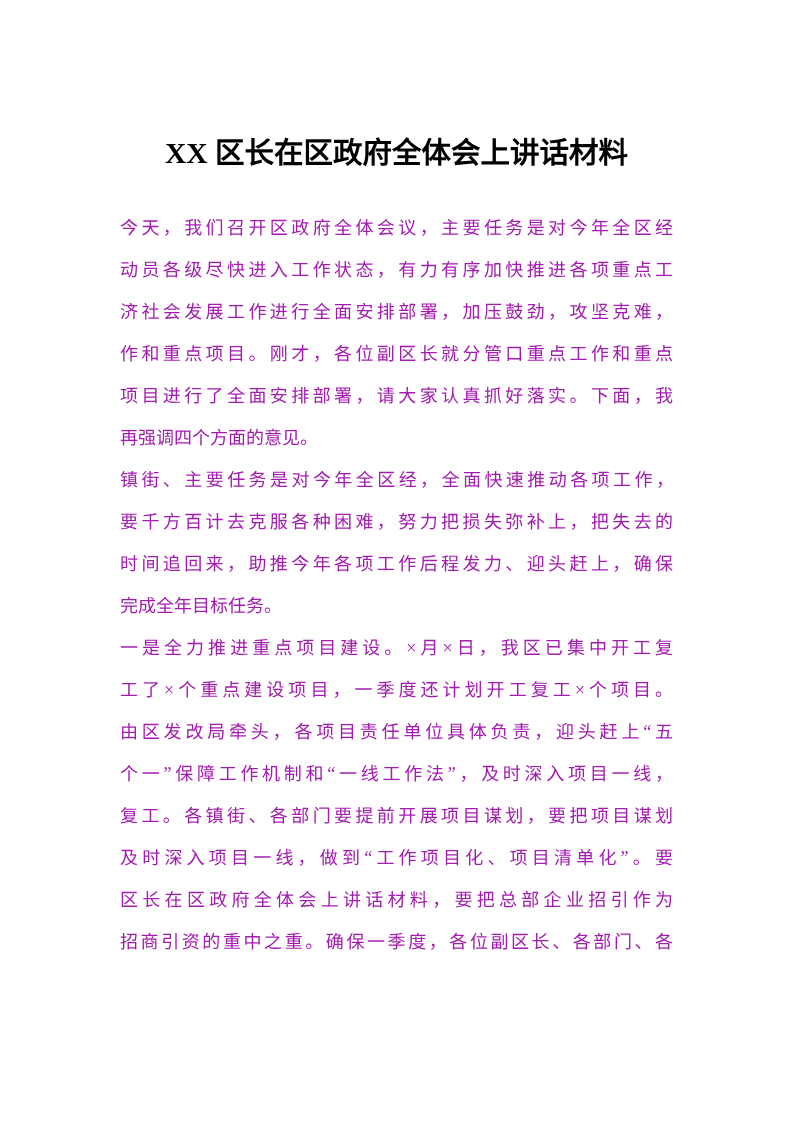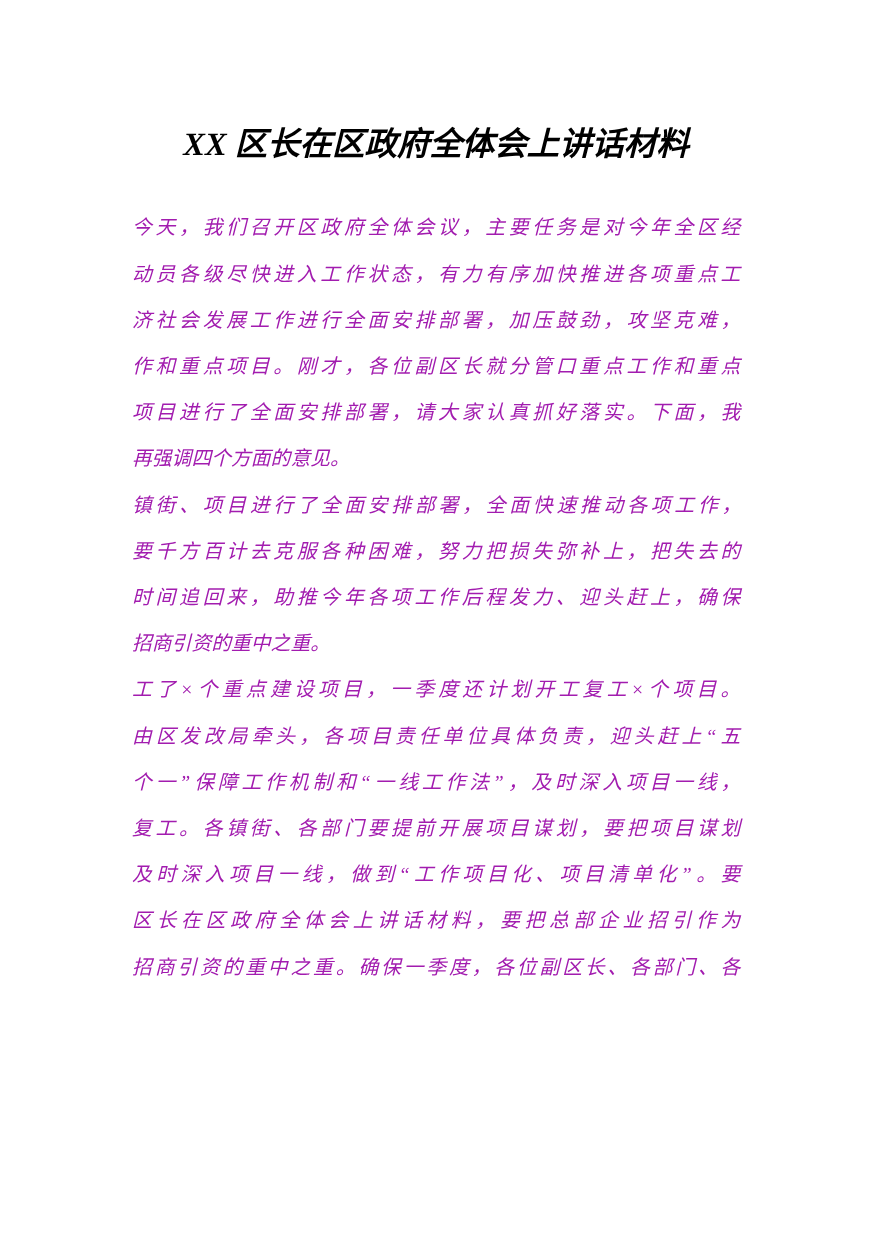--- a/index.html
+++ b/index.html
@@ -11,23 +11,22 @@
     position: relative;
     width: 793px;
     height: 1122px;
     background: #ffffff;
     overflow: hidden;
     font-family: "Liberation Serif", "DejaVu Serif", serif;
   }
   .content {
     position: absolute;
     left: 120px;
-    top: 111px;
+    top: 132px;
     width: 553px;
-    font-style: italic;
   }
   .doc-title {
     margin: 0 0 33px 0;
     font-size: 29.5px;
     line-height: 42px;
     font-weight: 700;
     text-align: center;
     color: #000000;
     white-space: nowrap;
   }
@@ -56,26 +55,27 @@
     <div id="paragraphs">
         <div class="para">
           <div class="line" style="letter-spacing: -0.115385px;">今天，我们召开区政府全体会议，主要任务是对今年全区经</div>
           <div class="line" style="letter-spacing: -0.115385px;">动员各级尽快进入工作状态，有力有序加快推进各项重点工</div>
           <div class="line" style="letter-spacing: -0.115385px;">济社会发展工作进行全面安排部署，加压鼓劲，攻坚克难，</div>
           <div class="line" style="letter-spacing: -0.115385px;">作和重点项目。刚才，各位副区长就分管口重点工作和重点</div>
           <div class="line" style="letter-spacing: -0.115385px;">项目进行了全面安排部署，请大家认真抓好落实。下面，我</div>
           <div class="line last" style="">再强调四个方面的意见。</div>
         </div>
         <div class="para">
-          <div class="line" style="letter-spacing: -0.888889px;">镇街、项目进行了全面安排部署，全面快速推动各项工作，</div>
+          <div class="line" style="letter-spacing: -0.888889px;">镇街、主要任务是对今年全区经，全面快速推动各项工作，</div>
           <div class="line" style="letter-spacing: -0.115385px;">要千方百计去克服各种困难，努力把损失弥补上，把失去的</div>
           <div class="line" style="letter-spacing: -0.115385px;">时间追回来，助推今年各项工作后程发力、迎头赶上，确保</div>
-          <div class="line last" style="">招商引资的重中之重。</div>
+          <div class="line last" style="">完成全年目标任务。</div>
         </div>
         <div class="para">
+          <div class="line" style="">一是全力推进重点项目建设。×月×日，我区已集中开工复</div>
           <div class="line" style="">工了×个重点建设项目，一季度还计划开工复工×个项目。</div>
           <div class="line" style="">由区发改局牵头，各项目责任单位具体负责，迎头赶上“五</div>
           <div class="line" style="">个一”保障工作机制和“一线工作法”，及时深入项目一线，</div>
           <div class="line" style="letter-spacing: -0.115385px;">复工。各镇街、各部门要提前开展项目谋划，要把项目谋划</div>
           <div class="line" style="">及时深入项目一线，做到“工作项目化、项目清单化”。要</div>
           <div class="line" style="letter-spacing: -0.115385px;">区长在区政府全体会上讲话材料，要把总部企业招引作为</div>
           <div class="line" style="letter-spacing: -0.115385px;">招商引资的重中之重。确保一季度，各位副区长、各部门、各</div>
         </div>
       </div>
   </div>

